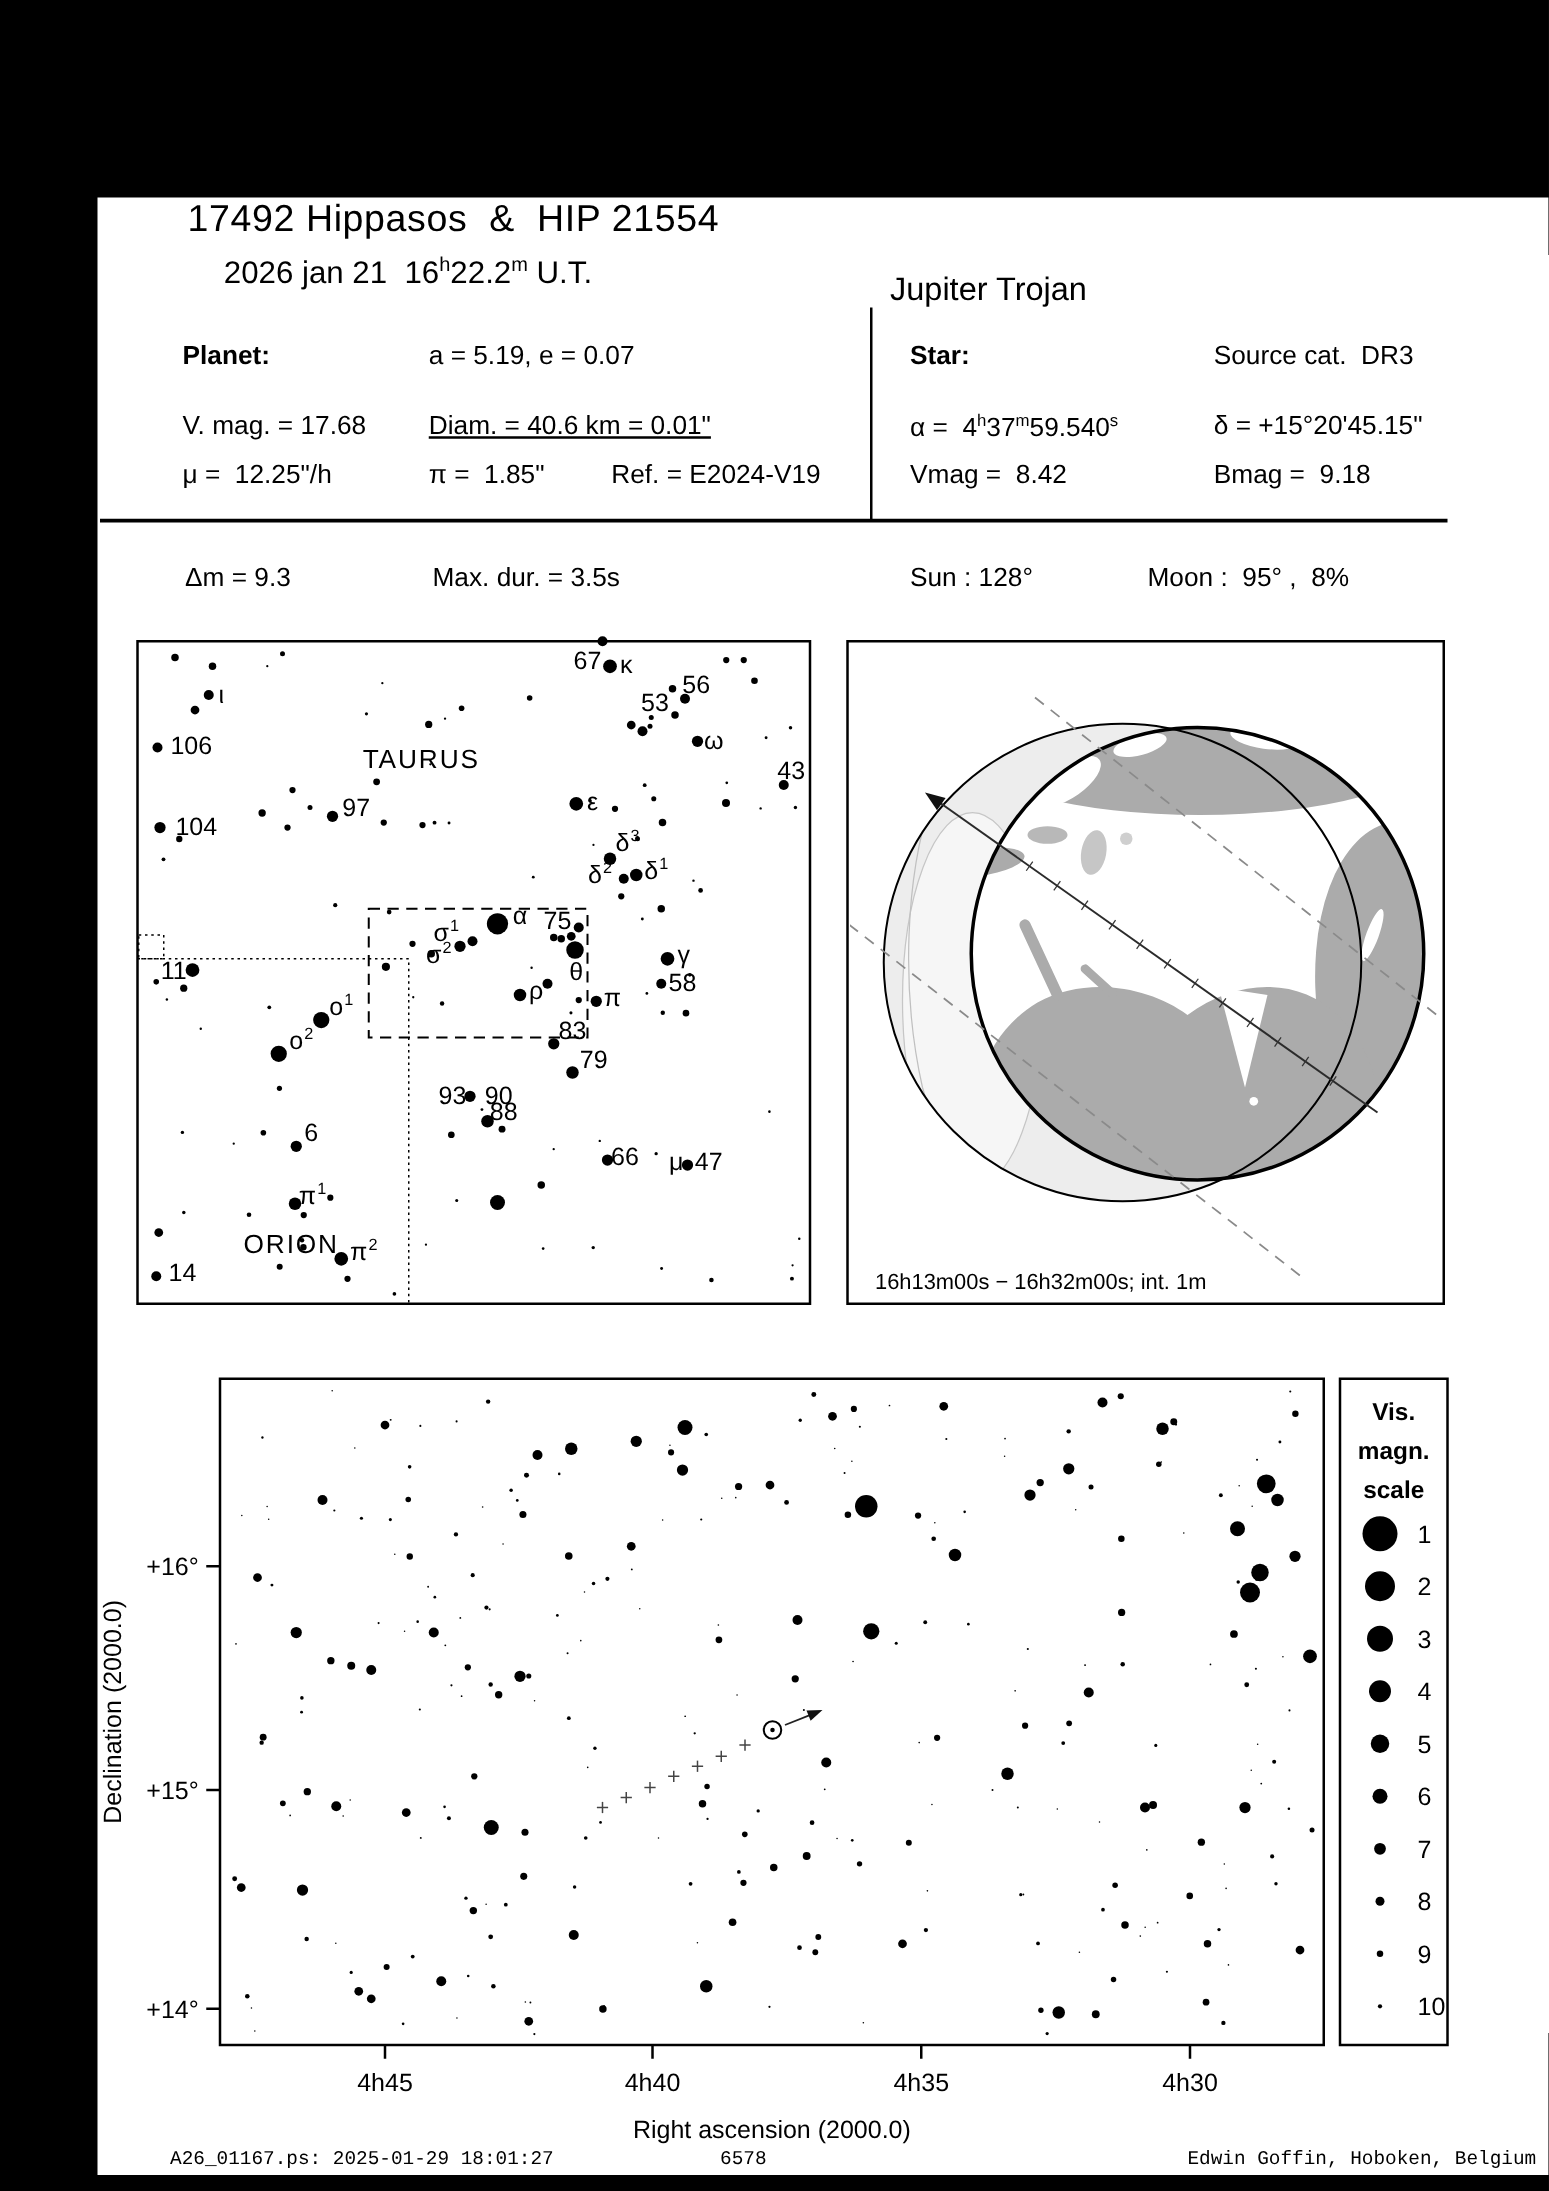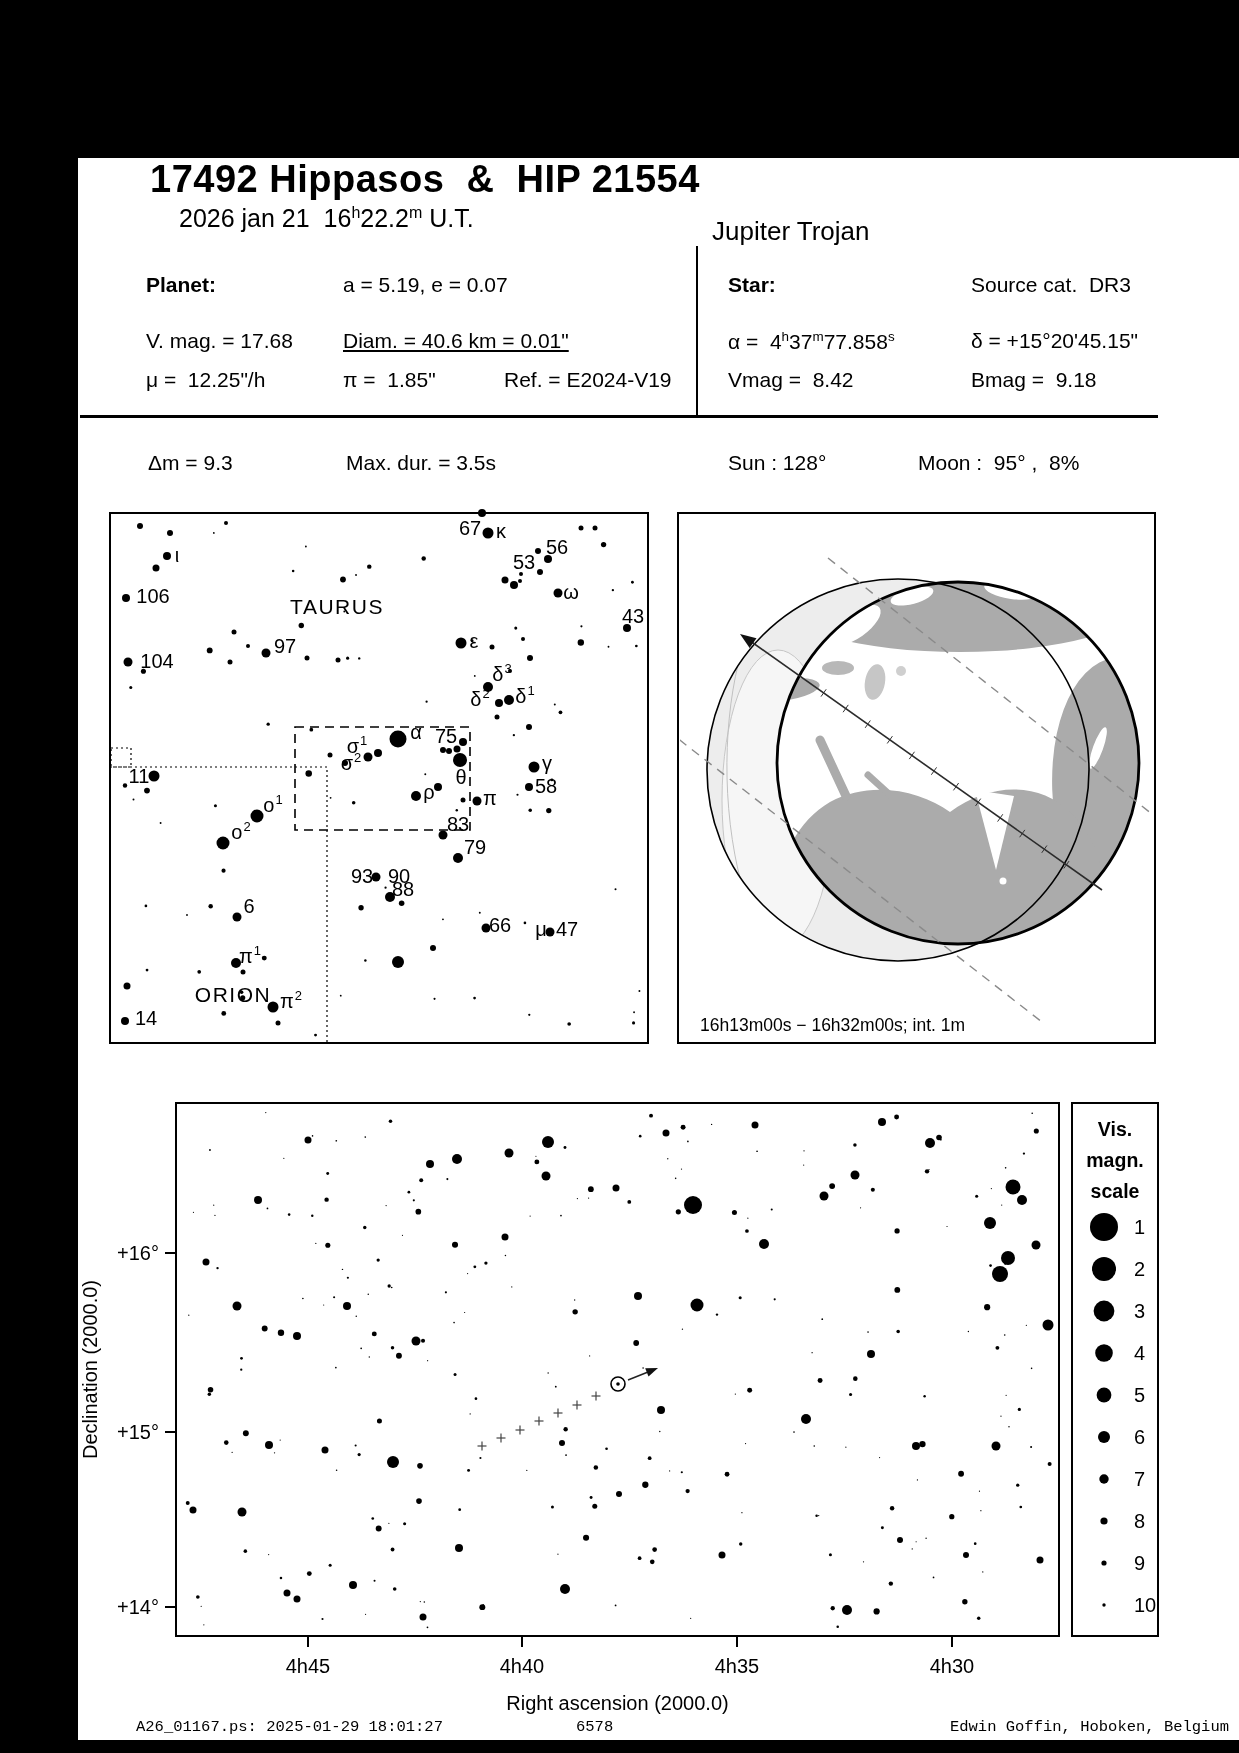--- a/index.html
+++ b/index.html
@@ -1,20 +1,20 @@
 <!DOCTYPE html>
 <html><head>
 <meta charset="utf-8">
 <style>
   html,body{margin:0;padding:0;background:#000;}
   .page{position:relative;width:1239px;height:1753px;background:#000;overflow:hidden;
         font-family:"Liberation Sans", sans-serif;color:#000;}
   .paper{position:absolute;left:78px;top:158px;width:1161px;height:1582px;background:#fff;}
   .abs{position:absolute;white-space:pre;line-height:1.05;}
-  .title{font-size:38px;font-weight:bold;letter-spacing:0.5px;}
+  .title{font-size:30px;font-weight:normal;letter-spacing:0.5px;}
   .dt{font-size:25px;}
   .sub{font-size:26px;}
   .lbl{font-size:21px;font-weight:bold;}
   .tx{font-size:21px;}
   .sup{font-size:64%;vertical-align:super;letter-spacing:0;}
   .rule{position:absolute;background:#000;}
   svg text{font-family:"Liberation Sans", sans-serif;fill:#000;}
   .ftr{font-family:Liberation Mono, monospace;font-size:15.5px;margin-left:36px;}
 </style>
 </head>
@@ -26,27 +26,27 @@
   <div class="abs title" style="left:150px;top:160px;">17492 Hippasos  &amp;  HIP 21554</div>
   <div class="abs dt" style="left:179px;top:205px;"><span>2026 jan 21  16</span><span class="sup">h</span><span>22.2</span><span class="sup">m</span><span> U.T.</span></div>
   <div class="abs sub" style="left:712px;top:218px;">Jupiter Trojan</div>
 
   <div class="abs lbl" style="left:146px;top:274px;">Planet:</div>
   <div class="abs tx" style="left:343px;top:274px;">a = 5.19, e = 0.07</div>
   <div class="abs tx" style="left:146px;top:330px;">V. mag. = 17.68</div>
   <div class="abs tx" style="left:343px;top:330px;text-decoration:underline;">Diam. = 40.6 km = 0.01"</div>
   <div class="abs tx" style="left:146px;top:369px;">μ =  12.25"/h</div>
   <div class="abs tx" style="left:343px;top:369px;">π =  1.85"</div>
-  <div class="abs tx" style="left:504px;top:369px;">Ref. = E2024-V19</div>
+  <div class="abs tx" style="left:489px;top:369px;">Ref. = E2024-V19</div>
 
   <div class="rule" style="left:696px;top:246px;width:2px;height:171px;"></div>
 
   <div class="abs lbl" style="left:728px;top:274px;">Star:</div>
   <div class="abs tx" style="left:971px;top:274px;">Source cat.  DR3</div>
-  <div class="abs tx" style="left:728px;top:330px;"><span>α =  4</span><span class="sup">h</span><span>37</span><span class="sup">m</span><span>77.858</span><span class="sup">s</span></div>
+  <div class="abs tx" style="left:728px;top:330px;"><span>α =  4</span><span class="sup">h</span><span>37</span><span class="sup">m</span><span>59.540</span><span class="sup">s</span></div>
   <div class="abs tx" style="left:971px;top:330px;">δ = +15°20'45.15"</div>
   <div class="abs tx" style="left:728px;top:369px;">Vmag =  8.42</div>
   <div class="abs tx" style="left:971px;top:369px;">Bmag =  9.18</div>
 
   <div class="rule" style="left:80px;top:415px;width:1078px;height:3px;"></div>
 
   <div class="abs tx" style="left:148px;top:452px;">Δm = 9.3</div>
   <div class="abs tx" style="left:346px;top:452px;">Max. dur. = 3.5s</div>
   <div class="abs tx" style="left:728px;top:452px;">Sun : 128°</div>
   <div class="abs tx" style="left:918px;top:452px;">Moon :  95° ,  8%</div>

